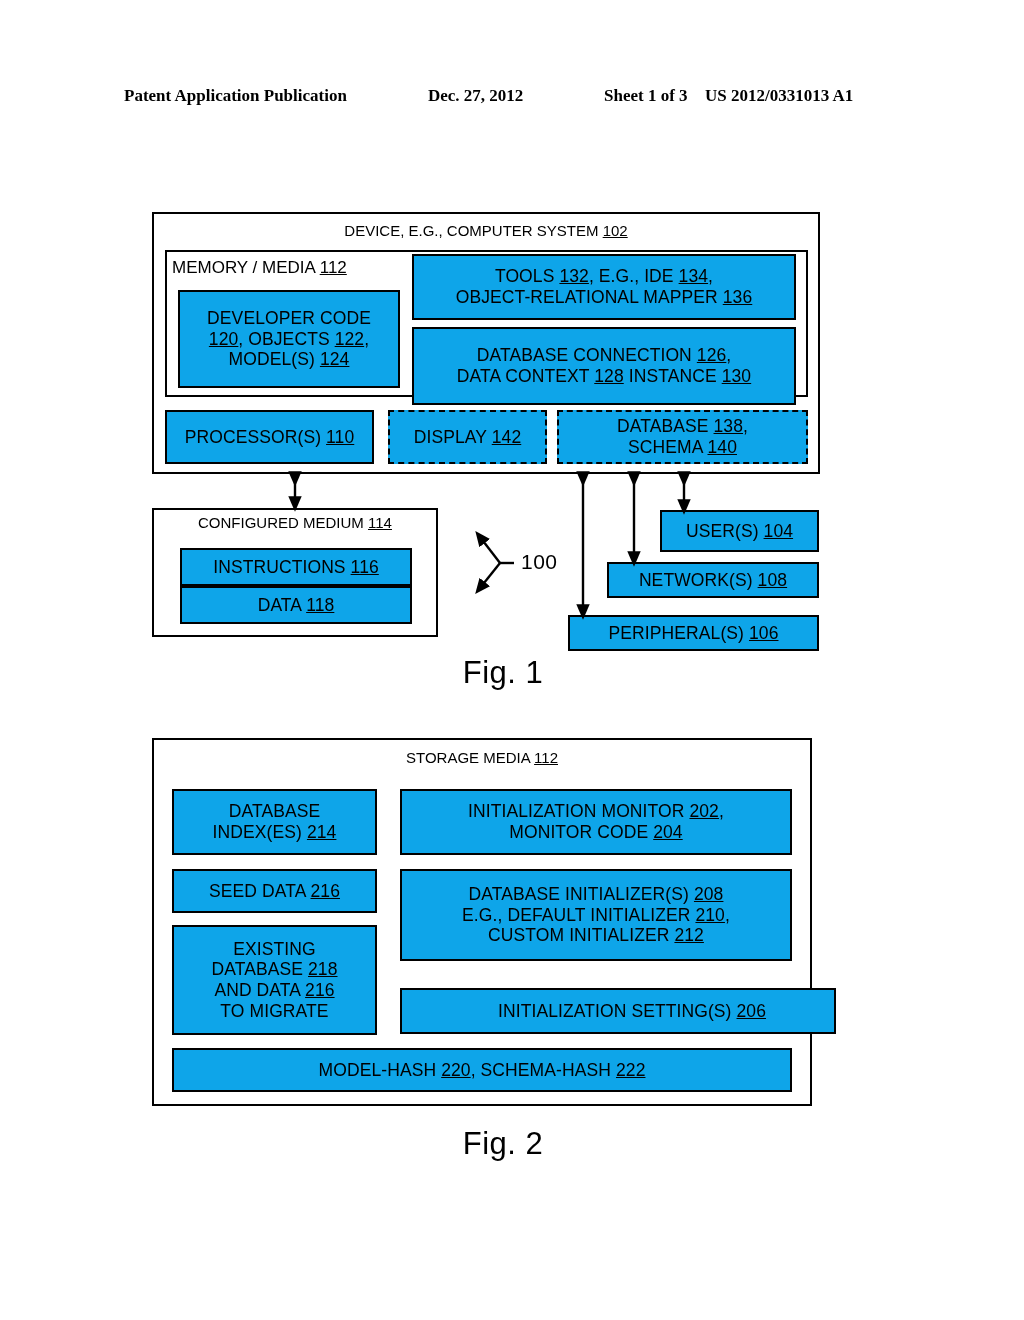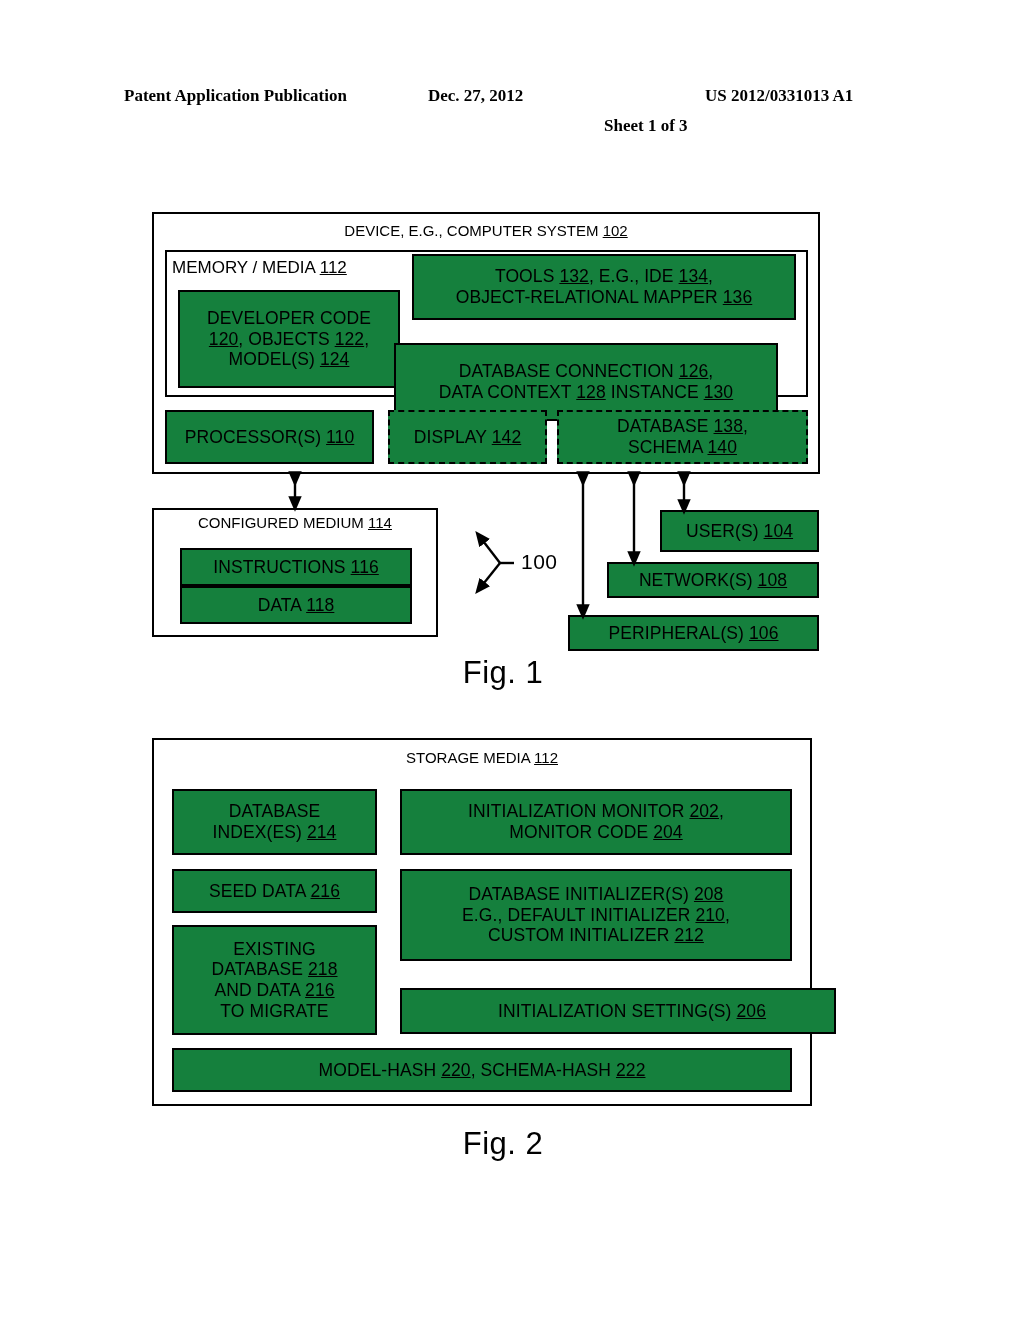--- a/index.html
+++ b/index.html
@@ -23,29 +23,29 @@
     left: 0;
     width: 1024px;
     height: 26px;
     font-family: "Liberation Serif", serif;
     font-weight: bold;
     font-size: 17px;
     white-space: nowrap;
   }
   .page-header .hl { position: absolute; left: 124px; top: 0; }
   .page-header .hc { position: absolute; left: 428px; top: 0; }
-  .page-header .hs { position: absolute; left: 604px; top: 0; margin-top: 30px; }
+  .page-header .hs { position: absolute; left: 604px; top: 0; }
   .page-header .hr { position: absolute; left: 705px; top: 0; }
 
   
   .bx {
     position: absolute;
     box-sizing: border-box;
     border: 2px solid #000;
-    background: #15803d;
+    background: #0ea5e9;
     display: flex;
     align-items: center;
     justify-content: center;
     text-align: center;
     font-size: 17.5px;
     line-height: 1.18;
     letter-spacing: 0.1px;
   }
   .bx.dashed { border-style: dashed; border-width: 2px; }
   .bx.noborder { border: none; }
@@ -115,21 +115,21 @@
   </span>
 </div>
 
 <div class="bx" style="left:412px;top:254px;width:384px;height:66px;">
   <span class="lbl">
     <span>TOOLS </span><u>132</u><span>, E.G., IDE </span><u>134</u><span>,</span><br>
     <span>OBJECT-RELATIONAL MAPPER </span><u>136</u>
   </span>
 </div>
 
-<div class="bx" style="left:394px;top:327px;width:384px;height:78px;margin-top:16px;">
+<div class="bx" style="left:412px;top:327px;width:384px;height:78px;">
   <span class="lbl">
     <span>DATABASE CONNECTION </span><u>126</u><span>,</span><br>
     <span>DATA CONTEXT </span><u>128</u><span> INSTANCE </span><u>130</u>
   </span>
 </div>
 
 <div class="bx" style="left:165px;top:410px;width:209px;height:54px;">
   <span class="lbl"><span>PROCESSOR(S) </span><u>110</u></span>
 </div>
 

